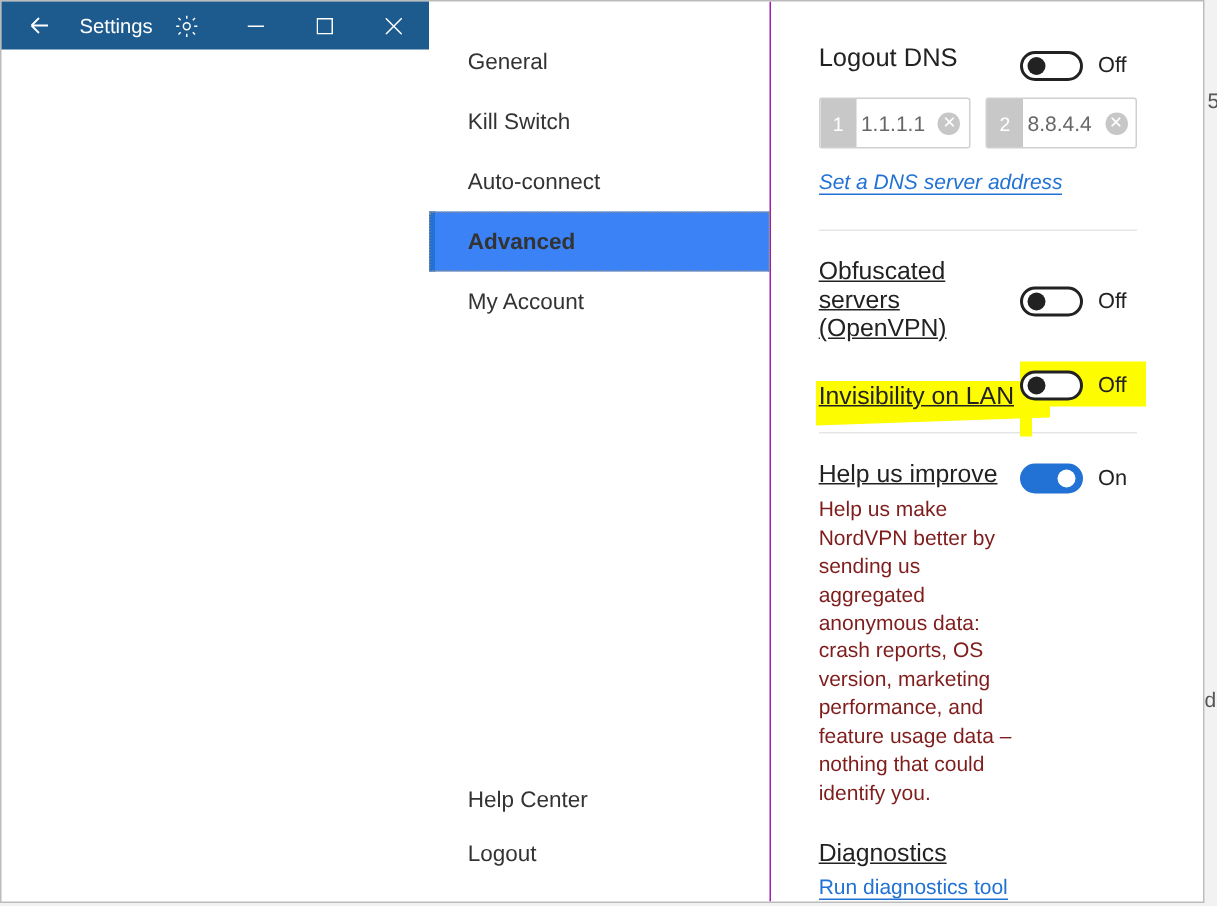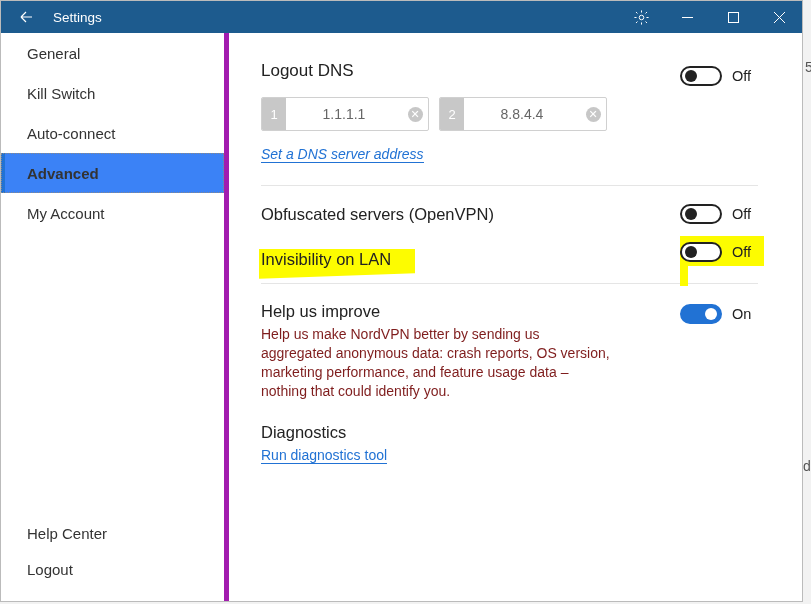--- a/index.html
+++ b/index.html
@@ -1,43 +1,43 @@
 <!DOCTYPE html>
 <html><head>
 <meta charset="utf-8">
 <style>
   * { box-sizing: border-box; margin: 0; padding: 0; font-family: "Segoe UI", Arial, sans-serif; }
   body { width: 811px; height: 604px; background: #f2f2f2; overflow: hidden; }
-  .window { width: 803px; height: 602px; background: #fff; border: 1px solid #bbb; position: relative; display: flex; flex-direction: column; }
+  .window { width: 803px; height: 602px; background: #fff; border: 1px solid #bbb; position: relative; display: flex; }
   .titlebar { height: 32px; background: #1d5b8e; color: #fff; display: flex; align-items: center; padding-left: 8px; }
   .titlebar .back { width: 34px; display:flex; align-items:center; justify-content:center; cursor:pointer;}
   .titlebar .title { font-size: 13.5px; margin-left: 10px; font-weight: 400; }
   .titlebar .spacer { flex: 1; }
   .titlebar .winbtn { width: 46px; height: 32px; display:flex; align-items:center; justify-content:center; cursor:pointer;}
   .titlebar svg { stroke:#fff; fill:none;}
   .body { flex:1; display:flex; overflow:hidden; }
-  .sidebar { width: 228px; border-right: 5px solid #a21caf; display:flex; flex-direction:column; }
+  .sidebar { width: 228px; border-right: 1px solid #a21caf; display:flex; flex-direction:column; padding-top: 20px;}
   .navlist { flex:1; }
   .navitem { height: 40px; display:flex; align-items:center; padding-left: 22px; font-size: 15px; color:#333; cursor:pointer; border-left:4px solid transparent;}
   .navitem.active { font-weight: 700; border-left: 4px solid #2172d4; outline: 1px dotted #888; outline-offset: -1px; background:#3b82f6;}
   .sidebar-bottom { padding-bottom: 14px;}
   .sidebar-bottom .navitem { height: 36px;}
   .content { flex:1; padding: 28px 44px 0 32px; overflow:auto; position:relative; }
   .section-title { font-size: 17px; color:#222; margin-bottom: 10px; }
   .row { display:flex; align-items:center; justify-content:space-between; }
   .dns-inputs { display:flex; gap:10px; margin-top:6px; }
   .dns-box { display:flex; align-items:center; height:34px; border:1px solid #d0d0d0; border-radius:2px; overflow:hidden; background:#fff; width:168px;}
   .dns-num { width:24px; height:100%; background:#c8c8c8; color:#fff; display:flex; align-items:center; justify-content:center; font-size:13px;}
   .dns-val { flex:1; text-align:center; color:#666; font-size:14px;}
   .dns-clear { width:26px; height:100%; display:flex; align-items:center; justify-content:center;}
   .dns-clear-circ { width:15px;height:15px;border-radius:50%;background:#c7c7c7;color:#fff; font-size:11px; display:flex;align-items:center;justify-content:center; line-height:1;}
   .link { color:#2172d4; text-decoration: underline dotted; font-size:14px; cursor:pointer; display:inline-block; border-bottom:1px solid #2172d4; text-decoration:none;}
   .divider { border:none; border-top:1px solid #e5e5e5; margin: 22px 0 18px 0;}
   .toggle-row { display:flex; align-items:center; justify-content:space-between; margin: 10px 0;}
-  .toggle-label { font-size: 16.5px; color:#222; }
+  .toggle-label { font-size: 16.5px; color:#222;text-decoration:underline; }
   .toggle-wrap { display:flex; align-items:center; gap:10px;}
   .toggle { width:42px; height:20px; border:2px solid #222; border-radius: 20px; position:relative; background:#fff; cursor:pointer;}
   .toggle .knob { width:12px; height:12px; background:#222; border-radius:50%; position:absolute; top:2px; left:3px;}
   .toggle.on { background:#2172d4; border-color:#2172d4;}
   .toggle.on .knob { background:#fff; left:auto; right:3px;}
   .toggle-state { font-size:14.5px; color:#222; width:26px;}
   .desc { font-size:14px; color:#7f1d1d; line-height:1.35; margin-top:4px; max-width:350px;}
   .hl-relwrap { position:relative; }
   .hl1 { position:absolute; left:-2px; top:-1px; width:156px; height:24px; background:#fdfc00; z-index:-1;}
   .hl1b { position:absolute; left:-2px; top:20px; width:156px; height:6px; background:#fdfc00; z-index:-1; transform: skewY(-2deg);}

